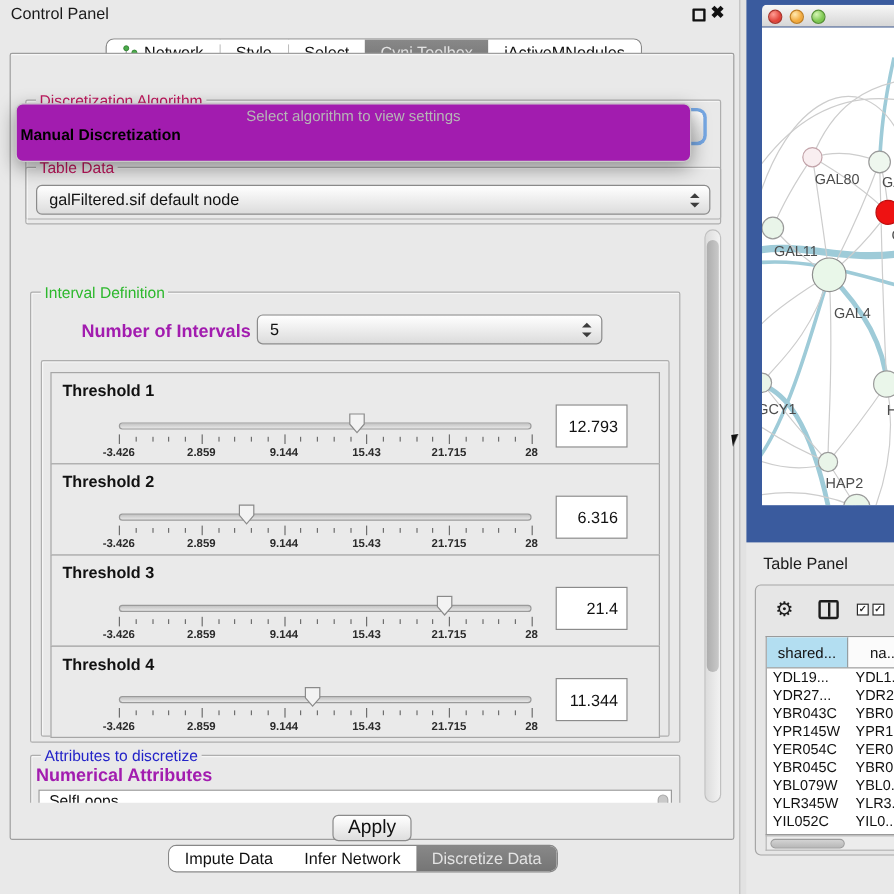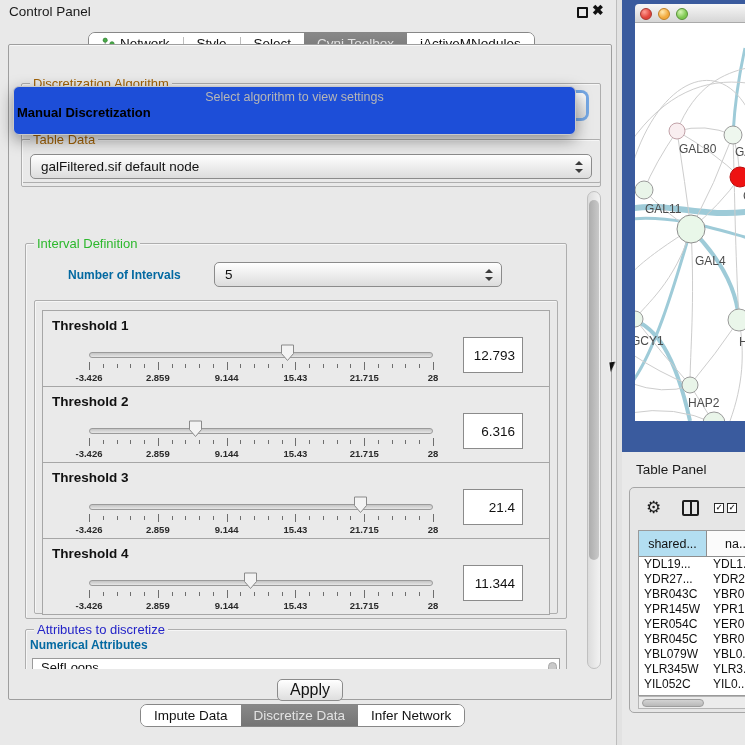--- a/index.html
+++ b/index.html
@@ -16,48 +16,48 @@
   
   .segctl { position:absolute; display:flex; align-items:stretch; height:23px; background:#fff; border:1px solid #878787; border-radius:7px; overflow:hidden; font-size:13.5px; }
   .seg { display:flex; align-items:center; gap:5px; padding:0 13px; color:#111; background:#fff; cursor:default; }
   .seg.sel { background:linear-gradient(#888,#757575); color:#e3e3e3; }
   .tab-sep { width:1px; background:#bdbdbd; margin:4px 0; }
   .net-ic svg { display:block; }
 
   .main-panel { position:absolute; left:8px; top:44px; width:604px; height:656px; background:#e9e9e9; border:1px solid #9e9e9e; border-radius:2px; box-shadow:inset 0 1px 0 #f7f7f7; }
 
   .group { position:absolute; border:1px solid #aeaeae; border-radius:2px; box-shadow:inset 1px 1px 0 #f6f6f6; }
-  .group-title { position:absolute; top:-8px; left:8px; background:#e9e9e9; padding:0 3px; font-size:13px; color:#a16207; }
+  .group-title { position:absolute; top:-8px; left:8px; background:#e9e9e9; padding:0 3px; font-size:13px; color:#be185d; }
   .group-title.green { color:#2db82d; }
   .group-title.blue { color:#2424c8; }
 
   .combo { position:absolute; background:linear-gradient(#ffffff,#dcdcdc); border:1px solid #8b8b8b; border-radius:5px; font-size:13.5px; color:#111; display:flex; align-items:center; padding-left:10px; }
   .spinner { position:absolute; right:8px; top:50%; transform:translateY(-50%); width:8px; height:12px; }
   .spinner:before, .spinner:after { content:""; position:absolute; left:0; border-left:4px solid transparent; border-right:4px solid transparent; }
   .spinner:before { top:0; border-bottom:4px solid #3c3c3c; }
   .spinner:after { bottom:0; border-top:4px solid #3c3c3c; }
 
   .focus-combo { position:absolute; left:430px; top:48px; width:147px; height:25px; border-radius:5px; background:linear-gradient(#fff,#dadada); box-shadow:0 0 0 3px rgba(73,143,227,0.72); z-index:3; }
 
   
-  .popup { position:absolute; left:13px; top:86px; width:563px; height:49px; background:#1d4ed8; border:1px solid #c9c9c9; border-radius:6px; box-shadow:0 5px 16px rgba(0,0,0,0.40); z-index:10; }
+  .popup { position:absolute; left:13px; top:86px; width:563px; height:49px; background:#a21caf; border:1px solid #c9c9c9; border-radius:6px; box-shadow:0 5px 16px rgba(0,0,0,0.40); z-index:10; }
   .popup .hint { position:absolute; left:0; right:0; top:3px; text-align:center; color:#b6b6b6; font-size:12.5px; }
   .popup .item1 { position:absolute; left:3px; top:18px; font-size:13px; font-weight:bold; color:#000; }
   .popup .item2 { position:absolute; left:3px; top:33px; font-size:13px; color:#000; }
 
   .scrollpane { position:absolute; left:8px; top:146px; width:568px; height:478px; overflow:hidden; }
   .vscroll { position:absolute; left:578px; top:146px; width:14px; height:478px; background:linear-gradient(90deg,#dcdcdc,#f2f2f2); border:1px solid #c0c0c0; border-radius:7px; }
   .vscroll .thumb { position:absolute; left:1px; top:8px; width:10px; height:360px; background:linear-gradient(90deg,#adadad,#c9c9c9); border-radius:6px; }
 
-  .bold-label { font-weight:bold; font-size:12px; color:#0369a1; position:absolute; }
+  .bold-label { font-weight:bold; font-size:15px; color:#a21caf; position:absolute; }
 
   
   .thresh { position:relative; width:508px; height:77px; border:1px solid #a6a6a6; margin-top:-1px; background:#eaeaea; }
   .t-label { position:absolute; left:9px; top:7px; font-weight:bold; font-size:13.5px; color:#111; }
-  .t-slider { position:absolute; left:46px; top:0; width:344px; height:77px; }
+  .t-slider { position:absolute; left:56px; top:0; width:344px; height:77px; }
   .t-track { position:absolute; left:0; top:41px; width:344px; height:6px; background:linear-gradient(#c4c4c4,#e6e6e6); border:1px solid #9a9a9a; border-radius:3px; }
   .t-handle { position:absolute; top:33px; width:15px; height:18px; }
   .t-ticks { position:absolute; left:0; top:51px; width:344px; height:9px; }
   .t-ticks i { position:absolute; top:2px; width:1px; height:4px; background:#6e6e6e; }
   .t-ticks i.major { top:0; height:8px; }
   .t-ticklabels { position:absolute; left:0; top:61px; width:344px; height:11px; }
   .t-ticklabels b { position:absolute; transform:translateX(-50%); font-size:9.5px; font-weight:700; color:#2a2a2a; white-space:nowrap; }
   .t-value { position:absolute; left:420px; top:26px; width:60px; height:36px; background:#fff; border:1px solid #8b8b8b; font-size:13.5px; color:#111; display:flex; align-items:center; justify-content:flex-end; padding-right:7px; }
 
   .attr-list { position:absolute; background:#fff; border:1px solid #9a9a9a; overflow:hidden; font-size:13px; color:#111; }
@@ -378,25 +378,25 @@
         <div class="thumb"></div>
       </div>
 
       <div class="apply-btn">Apply</div>
     </div>
 
     <div id="bottom-tabs" class="segctl" style="left:140px; top:704px;">
         <span class="seg">
           <span>Impute Data</span>
         </span>
+        <span class="seg">
+          <span>Infer Network</span>
+        </span>
         <span class="seg sel">
           <span>Discretize Data</span>
-        </span>
-        <span class="seg">
-          <span>Infer Network</span>
         </span>
       </div>
 
     <div class="popup">
       <div class="hint">Select algorithm to view settings</div>
       <div class="item1">Manual Discretization</div>
     </div>
   </div>
 
   <div class="cursor-arrow"></div>

